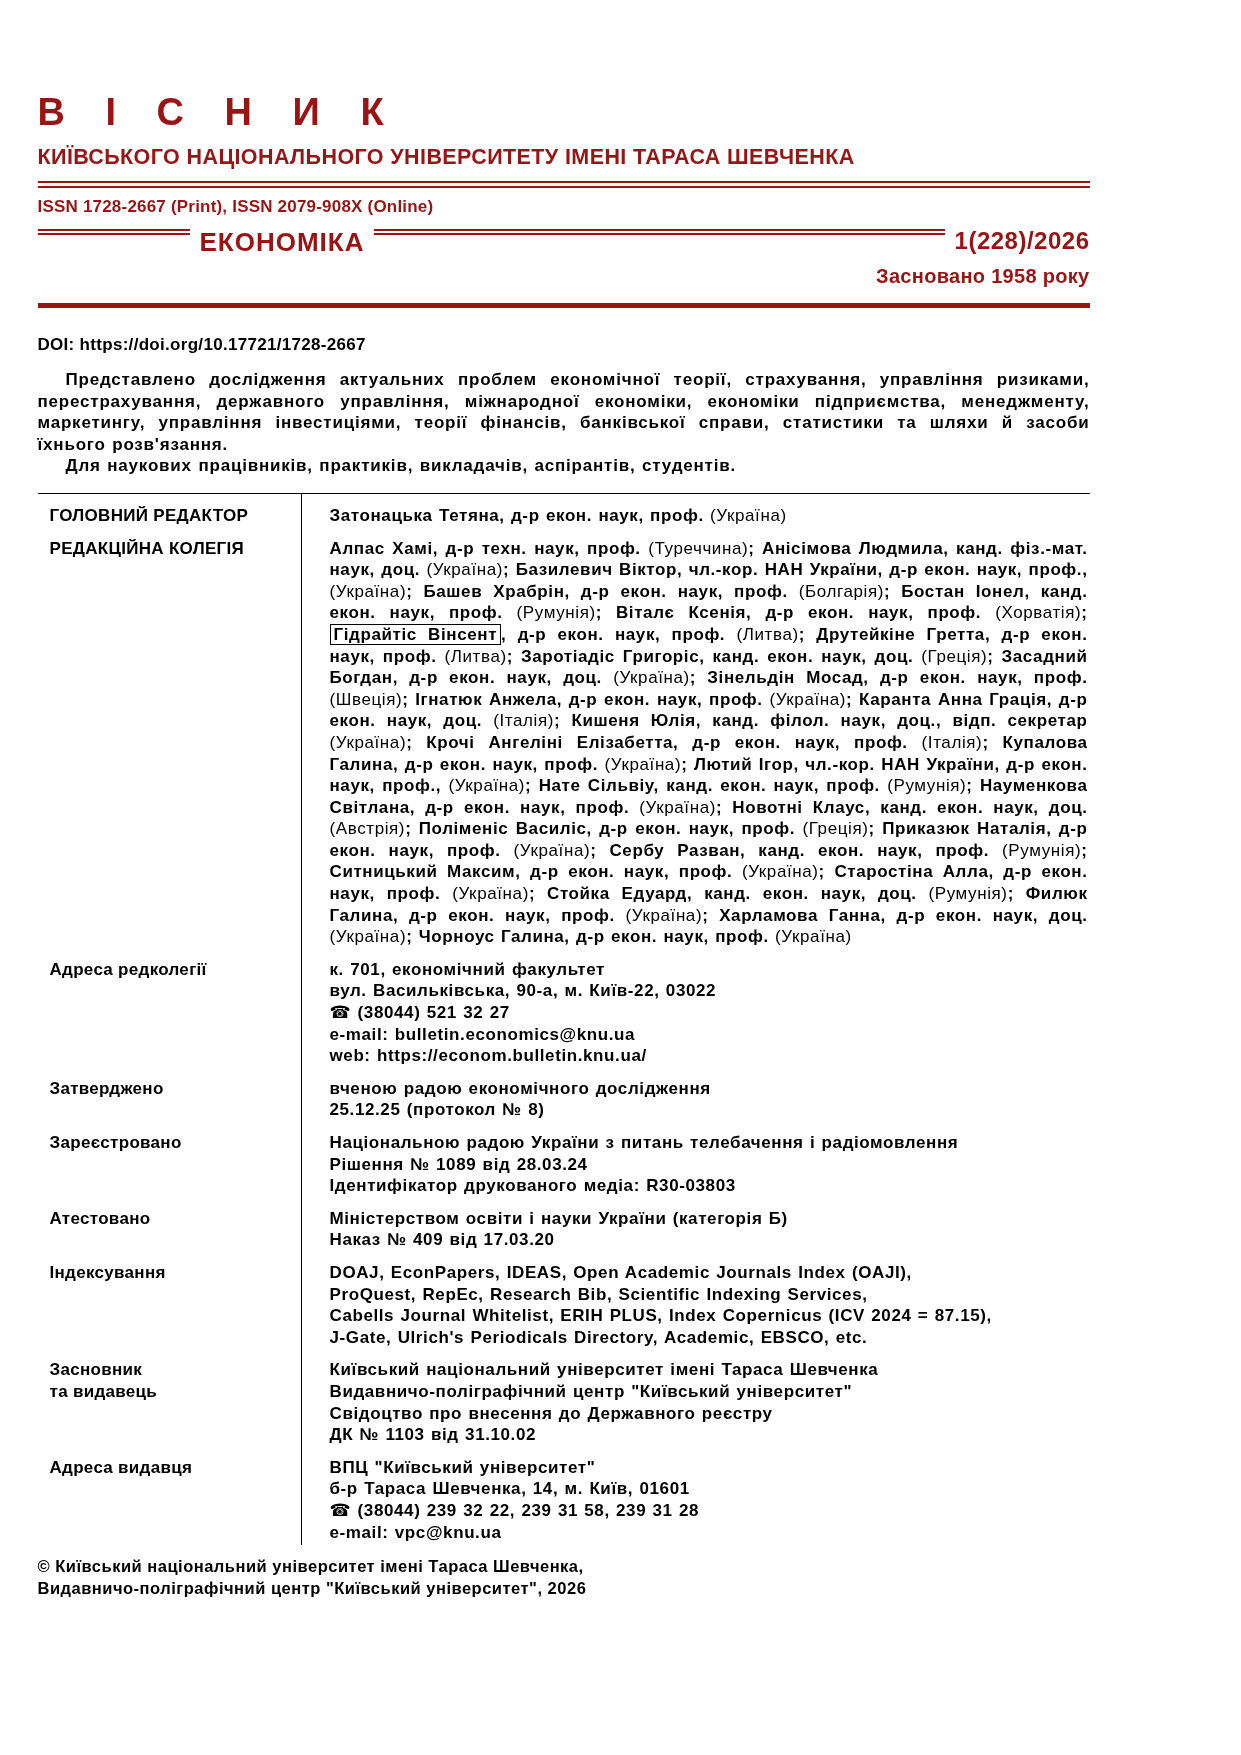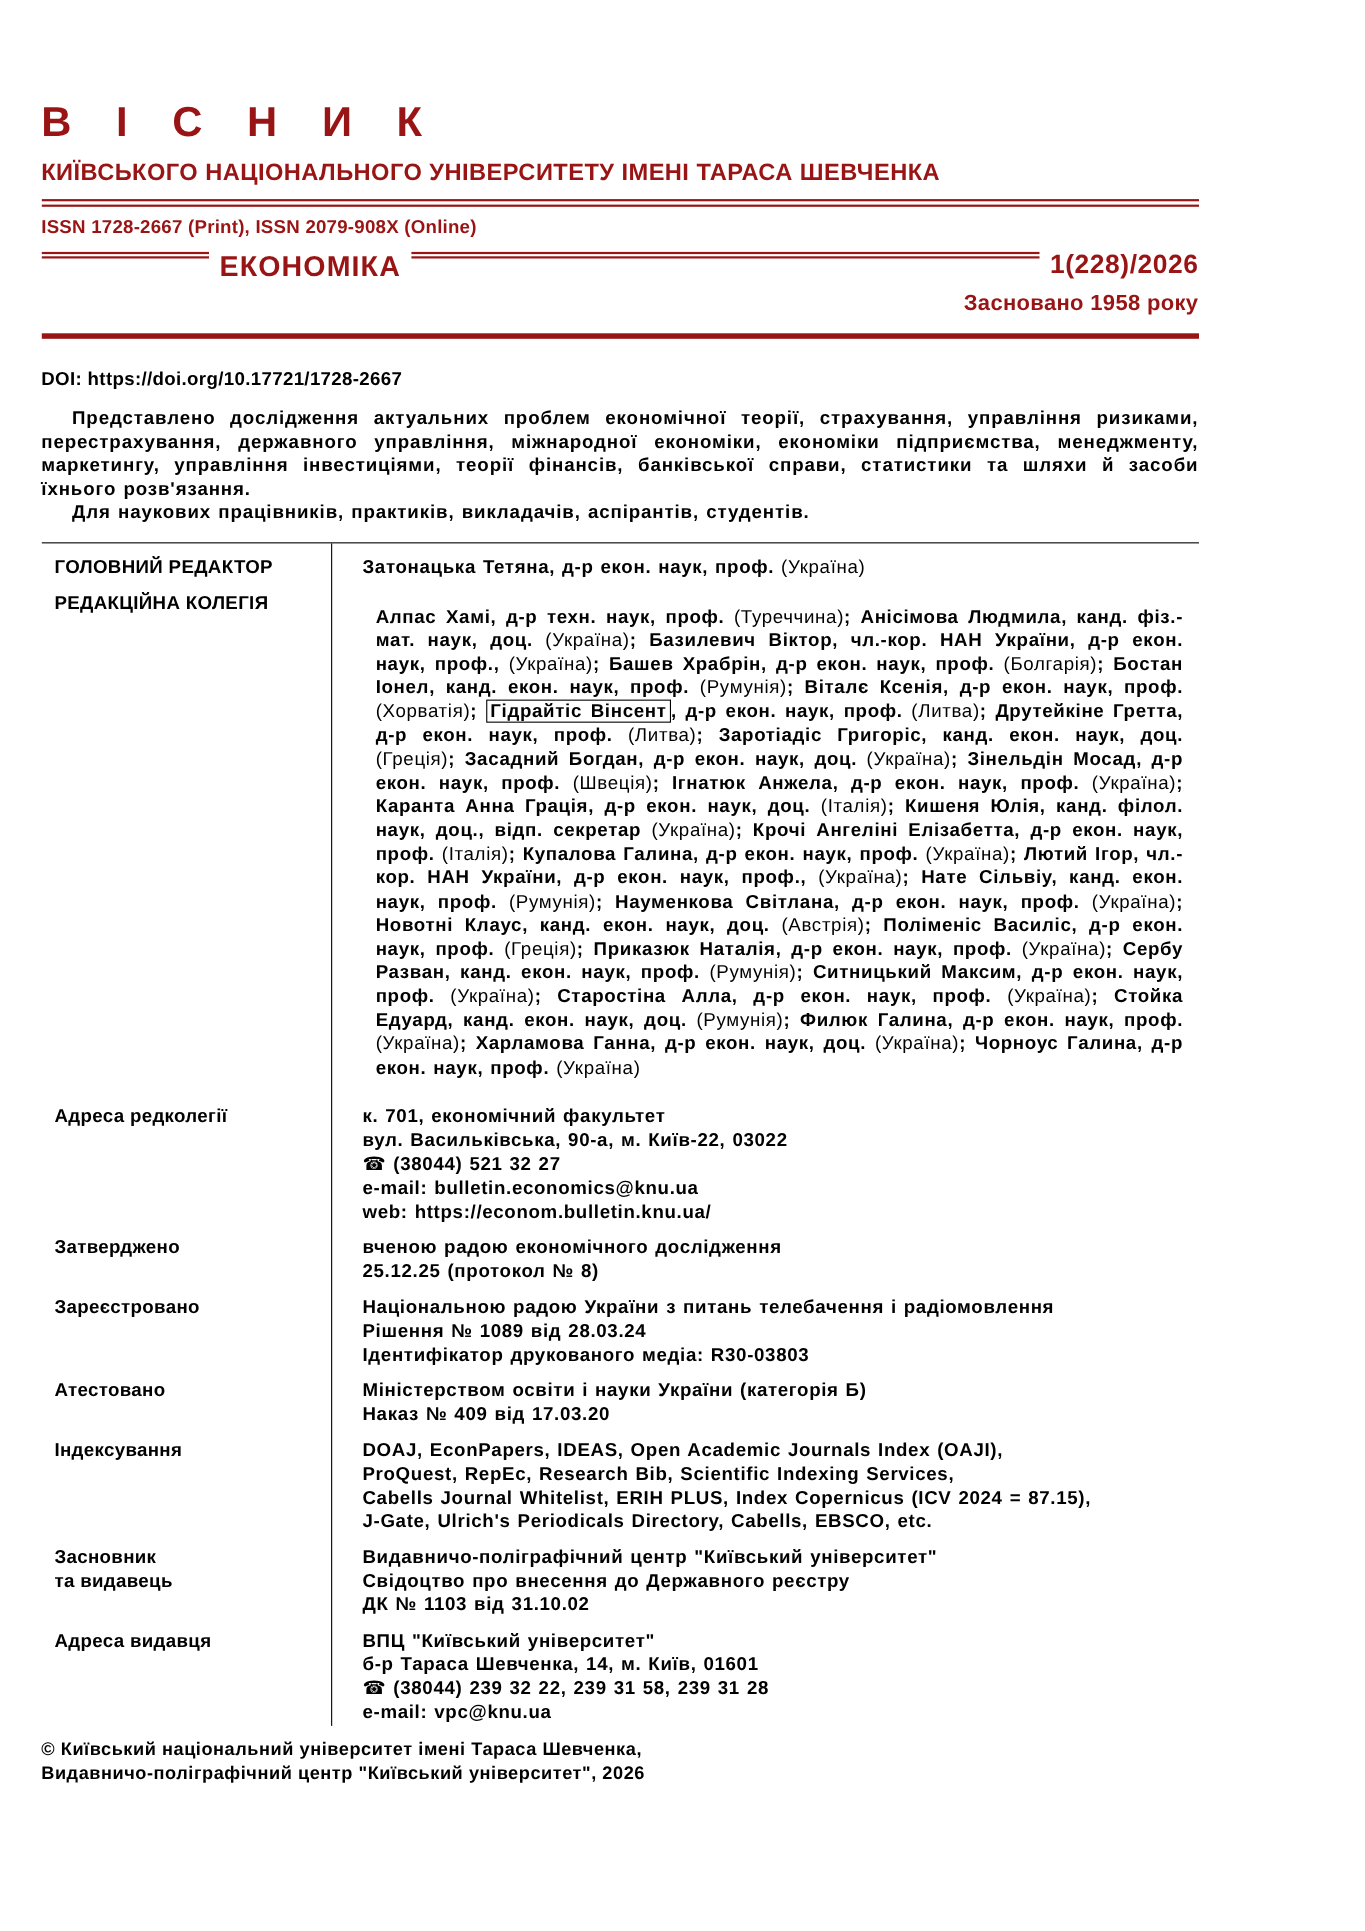--- a/index.html
+++ b/index.html
@@ -61,21 +61,21 @@
   .row-label{
     flex:0 0 263px;box-sizing:border-box;padding:0 14px 0 12px;
     font-size:17px;font-weight:bold;line-height:21.6px;white-space:pre-line;
     letter-spacing:.3px;
   }
   .row-content{
     flex:1 1 auto;padding-left:29px;padding-right:2px;
     font-size:17px;font-weight:bold;line-height:21.6px;letter-spacing:.6px;
     word-spacing:1px;
   }
-  .row-content .board{text-align:justify;margin:12px;}
+  .row-content .board{text-align:justify;margin:0;}
   .row-content .line{white-space:normal;}
   .b{font-weight:bold;}
   .r{font-weight:normal;}
   .boxed{border:1.5px solid #000;padding:0 3px;}
   
   .copyright{
     margin-top:10px;text-align:left;font-size:16.5px;font-weight:bold;
     line-height:22px;letter-spacing:.5px;
   }
 </style>
@@ -157,28 +157,29 @@
             <div class="line">Наказ № 409 від 17.03.20</div>
           </div>
   </div>
 
   <div class="row">
     <div class="row-label">Індексування</div>
     <div class="row-content">
             <div class="line">DOAJ, EconPapers, IDEAS, Open Academic Journals Index (OAJI),</div>
             <div class="line">ProQuest, RepEc, Research Bib, Scientific Indexing Services,</div>
             <div class="line">Cabells Journal Whitelist, ERIH PLUS, Index Copernicus (ICV 2024 = 87.15),</div>
-            <div class="line">J-Gate, Ulrich's Periodicals Directory, Cabells, EBSCO, etc.</div>
+            <div class="line">J-Gate, Ulrich's Periodicals Directory, Academic, EBSCO, etc.</div>
           </div>
   </div>
 
   <div class="row">
     <div class="row-label">Засновник
 та видавець</div>
     <div class="row-content">
+            <div class="line">Київський національний університет імені Тараса Шевченка</div>
             <div class="line">Видавничо-поліграфічний центр "Київський університет"</div>
             <div class="line">Свідоцтво про внесення до Державного реєстру</div>
             <div class="line">ДК № 1103 від 31.10.02</div>
           </div>
   </div>
 
   <div class="row">
     <div class="row-label">Адреса видавця</div>
     <div class="row-content">
             <div class="line">ВПЦ "Київський університет"</div>

